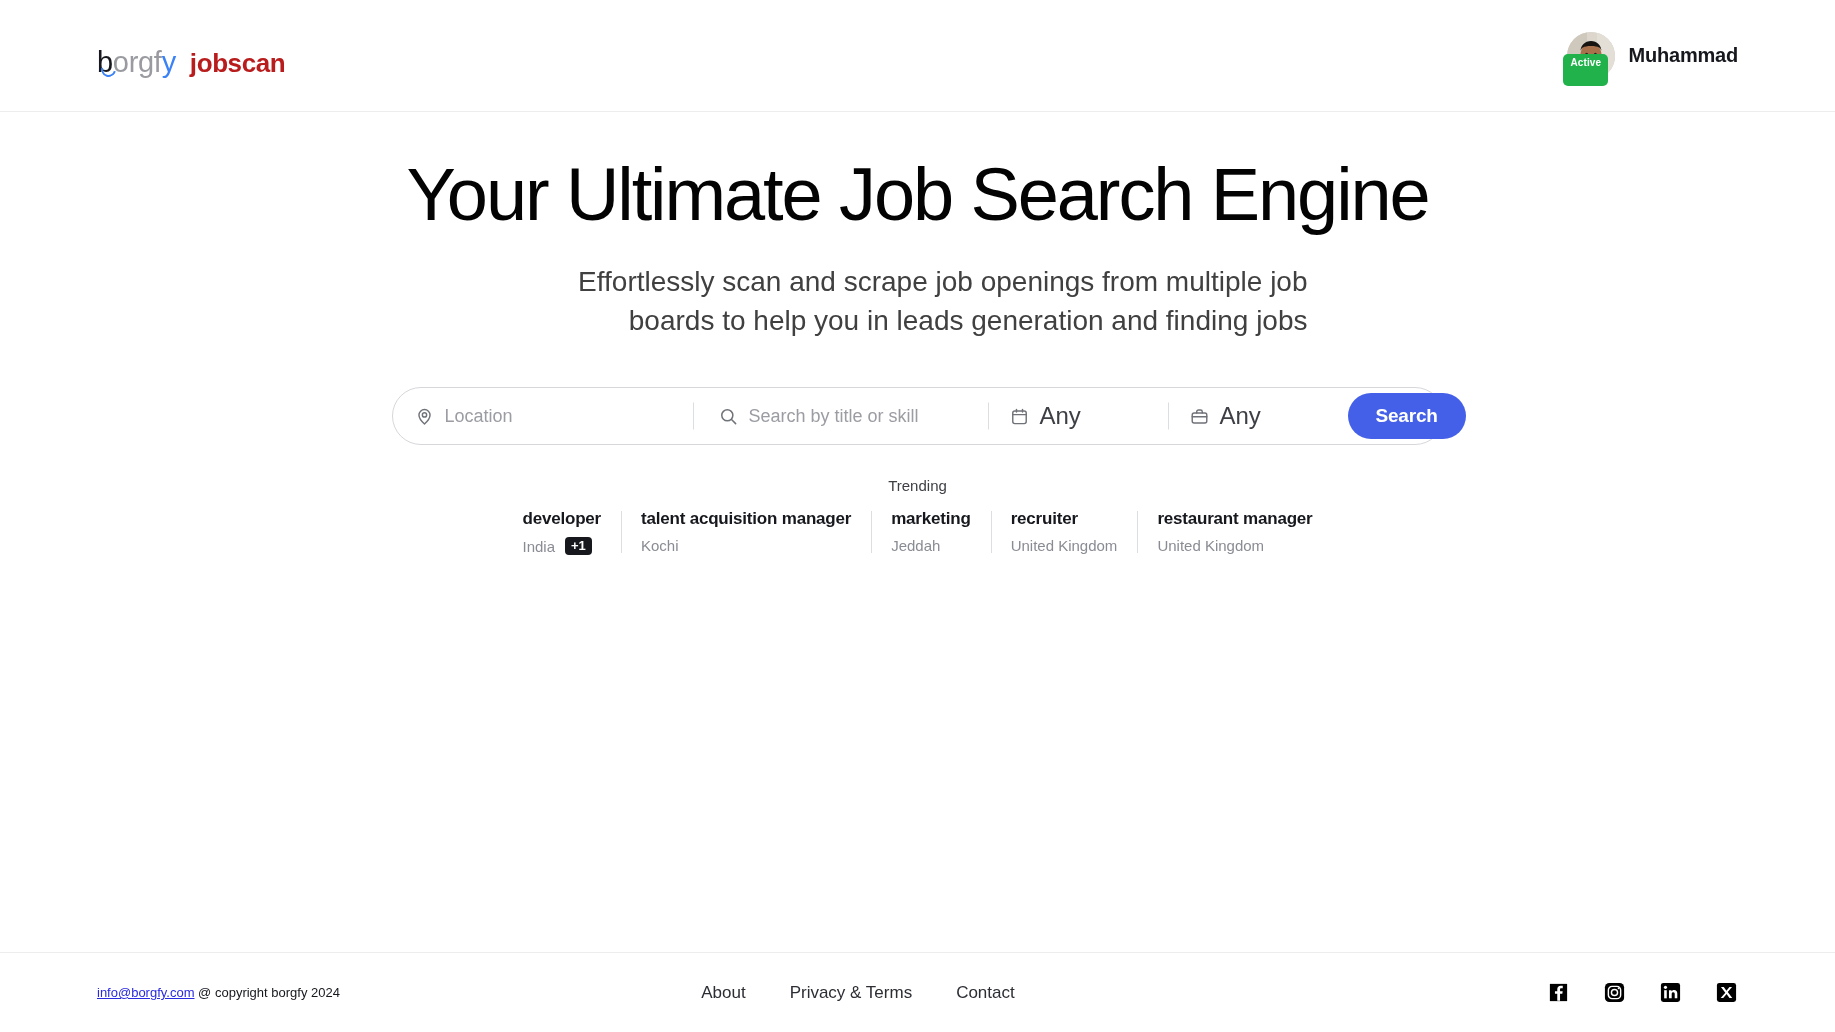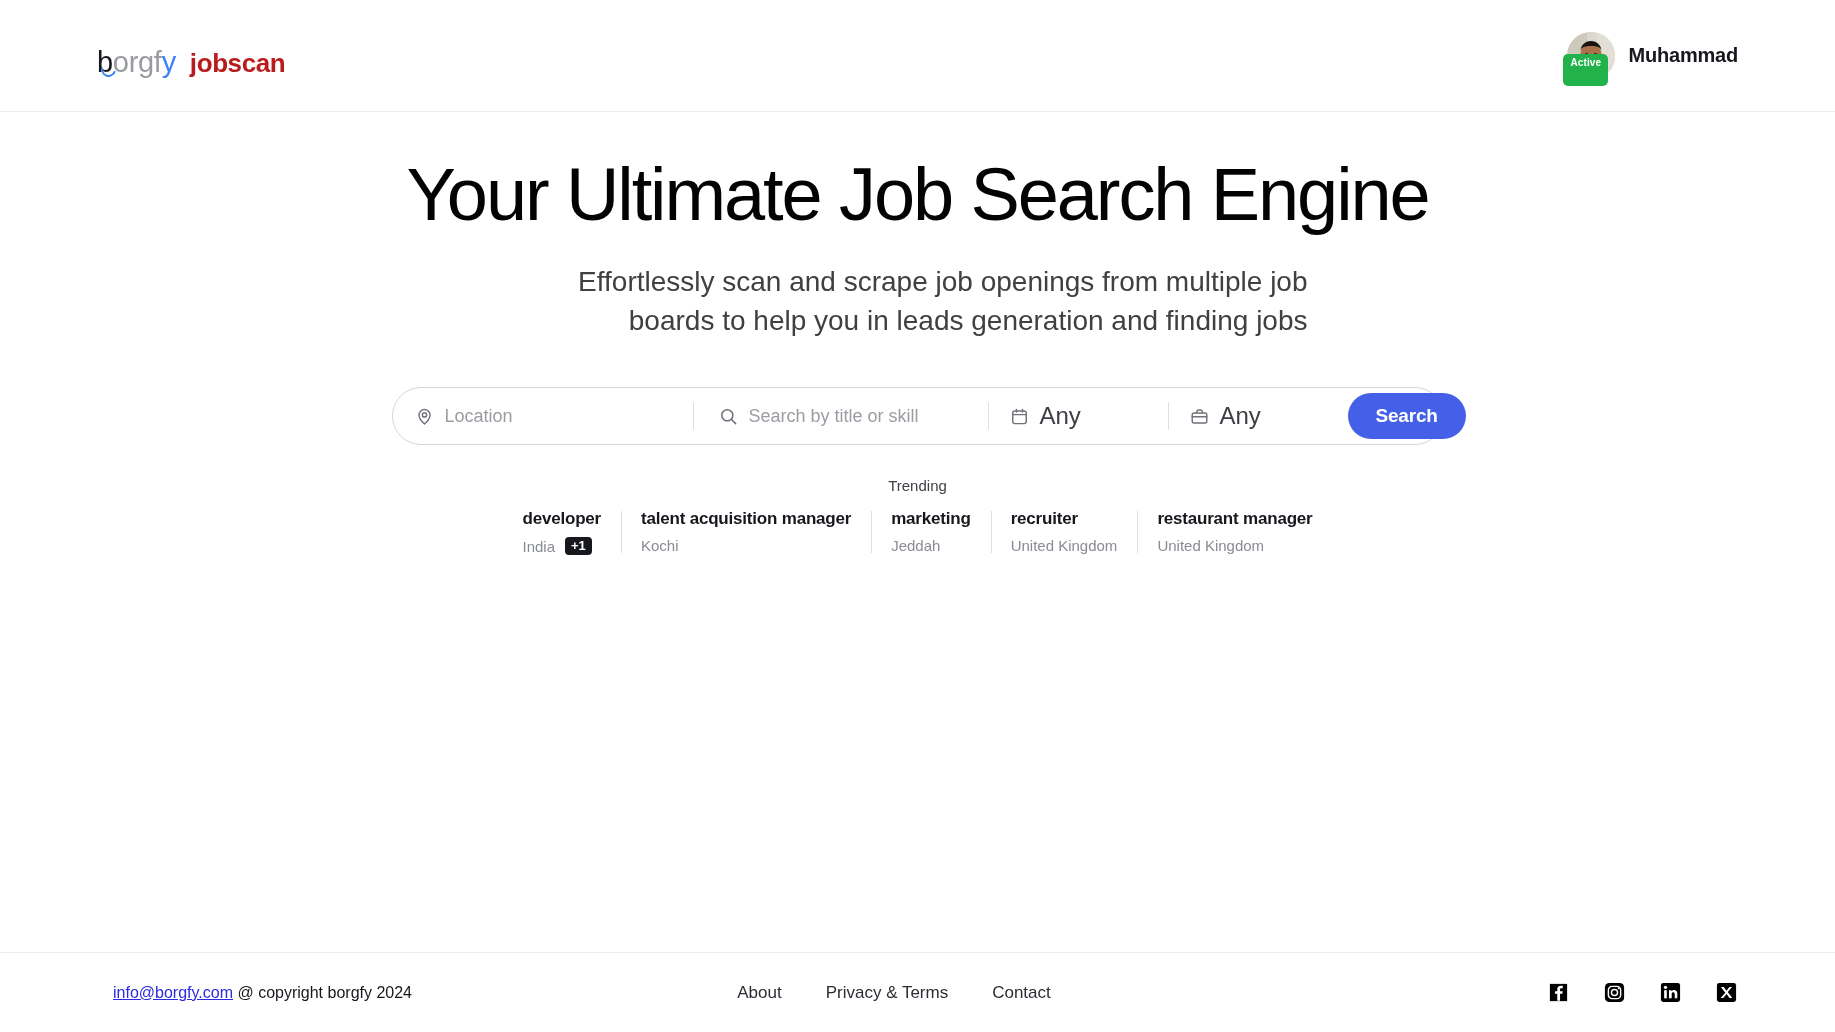--- a/index.html
+++ b/index.html
@@ -288,25 +288,24 @@
   .footer {
     flex: 0 0 auto;
     height: 80px;
     border-top: 1px solid #ededf0;
     display: flex;
     align-items: center;
     padding: 0 97px;
     background: #ffffff;
   }
   .footer-left {
-    font-size: 16px;
+    font-size: 13px;
     color: #16181d;
     white-space: nowrap;
     flex: 0 0 auto;
-    margin-left: 16px;
   }
   .footer-mail {
     color: #2a2ae0;
     text-decoration: underline;
     cursor: pointer;
   }
   .footer-nav {
     flex: 1 1 auto;
     display: flex;
     justify-content: center;

